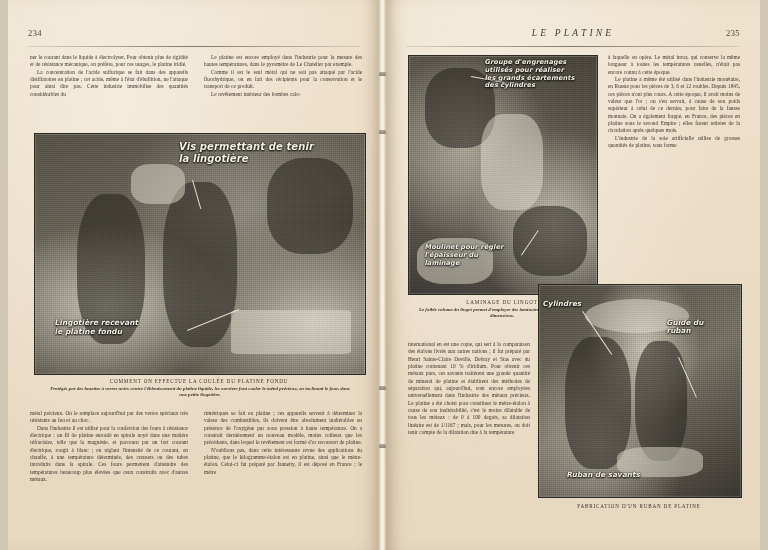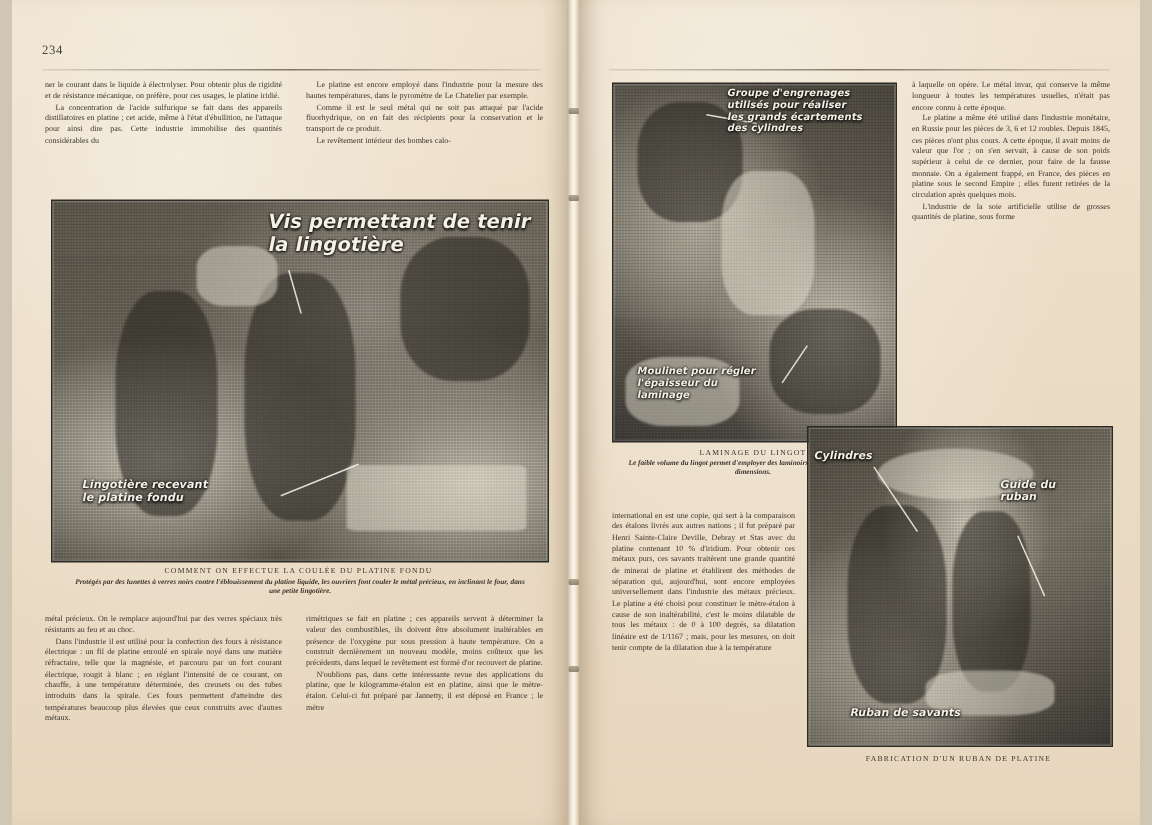--- a/index.html
+++ b/index.html
@@ -128,21 +128,21 @@
 
     <div class="photo ph-a" style="left:26px;top:133px;width:330px;height:240px;">
       <div class="grain"></div>
       <div class="figure-dark" style="left:42px;top:60px;width:68px;height:150px;"></div>
       <div class="figure-dark" style="left:128px;top:48px;width:74px;height:165px;"></div>
       <div class="figure-light" style="left:96px;top:30px;width:54px;height:40px;"></div>
       <div class="figure-light" style="left:196px;top:176px;width:120px;height:44px;border-radius:6%;"></div>
       <div class="figure-dark" style="left:232px;top:24px;width:86px;height:96px;"></div>
 
       <div class="leader" style="left:158px;top:46px;width:30px;transform:rotate(74deg);"></div>
-      <div class="anno" style="left:144px;top:7px;font-size:13px;white-space:pre-line;">Vis permettant de tenir
+      <div class="anno" style="left:144px;top:7px;font-size:10px;white-space:pre-line;">Vis permettant de tenir
 la lingotière</div>
 
       <div class="leader" style="left:152px;top:196px;width:56px;transform:rotate(-22deg);"></div>
       <div class="anno" style="left:20px;top:185px;font-size:7.4px;white-space:pre-line;">Lingotière recevant
 le platine fondu</div>
     </div>
 
     <div class="cap-title" style="left:26px;top:378px;width:330px;">COMMENT ON EFFECTUE LA COULÉE DU PLATINE FONDU</div>
     <div class="cap-body" style="left:42px;top:386px;width:300px;">Protégés par des lunettes à verres noirs contre l'éblouissement du platine liquide, les ouvriers font couler le métal précieux, en inclinant le four, dans une petite lingotière.</div>
 
@@ -159,20 +159,24 @@
 
   <div class="gutter">
     <div class="staple" style="top:72px;"></div>
     <div class="staple" style="top:130px;"></div>
     <div class="staple" style="top:386px;"></div>
     <div class="staple" style="top:444px;"></div>
   </div>
 
   <div class="page right">
 
+    <div class="runhead" style="left:20px;top:28px;width:334px;">
+      <span class="title">LE PLATINE</span>
+      <span class="folio" style="right:0;">235</span>
+    </div>
     <div class="hrule" style="left:20px;top:46px;width:334px;"></div>
 
     <div class="photo ph-b" style="left:22px;top:55px;width:188px;height:238px;">
       <div class="grain"></div>
       <div class="figure-dark" style="left:16px;top:12px;width:70px;height:80px;"></div>
       <div class="figure-light" style="left:72px;top:58px;width:62px;height:96px;"></div>
       <div class="figure-dark" style="left:104px;top:150px;width:74px;height:70px;"></div>
       <div class="figure-light" style="left:8px;top:182px;width:76px;height:46px;"></div>
 
       <div class="leader" style="left:62px;top:20px;width:34px;transform:rotate(10deg);"></div>

